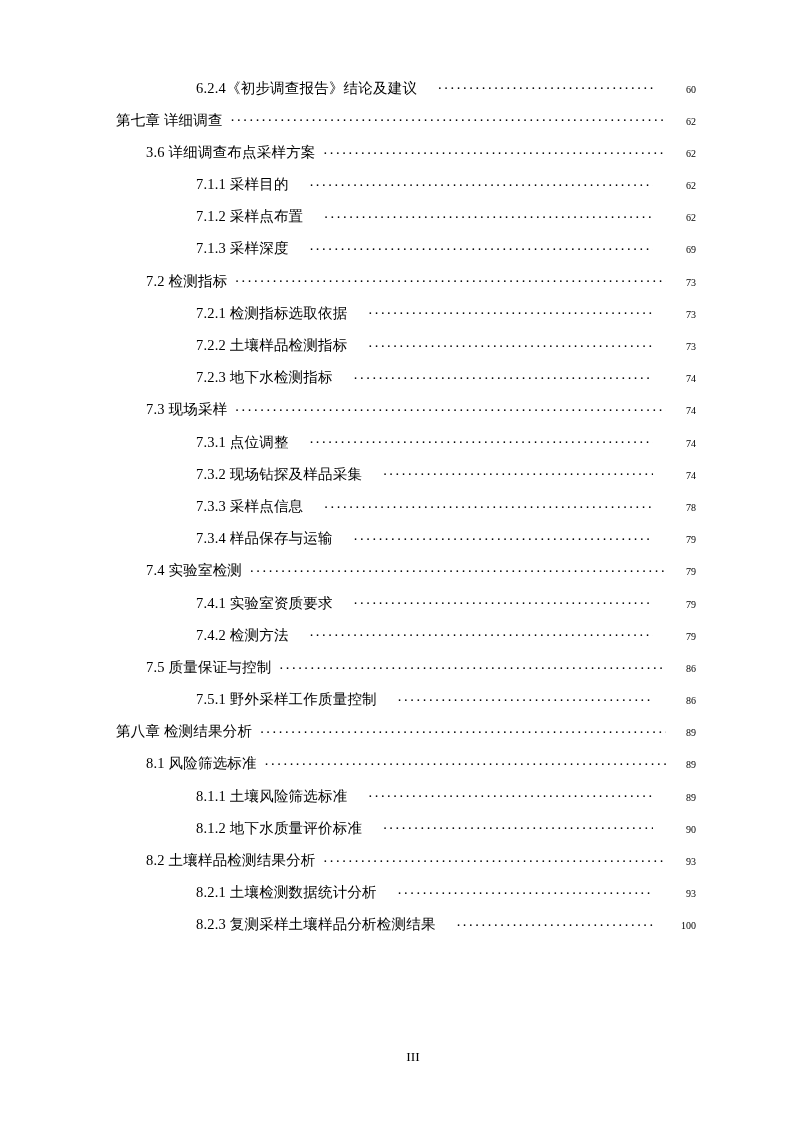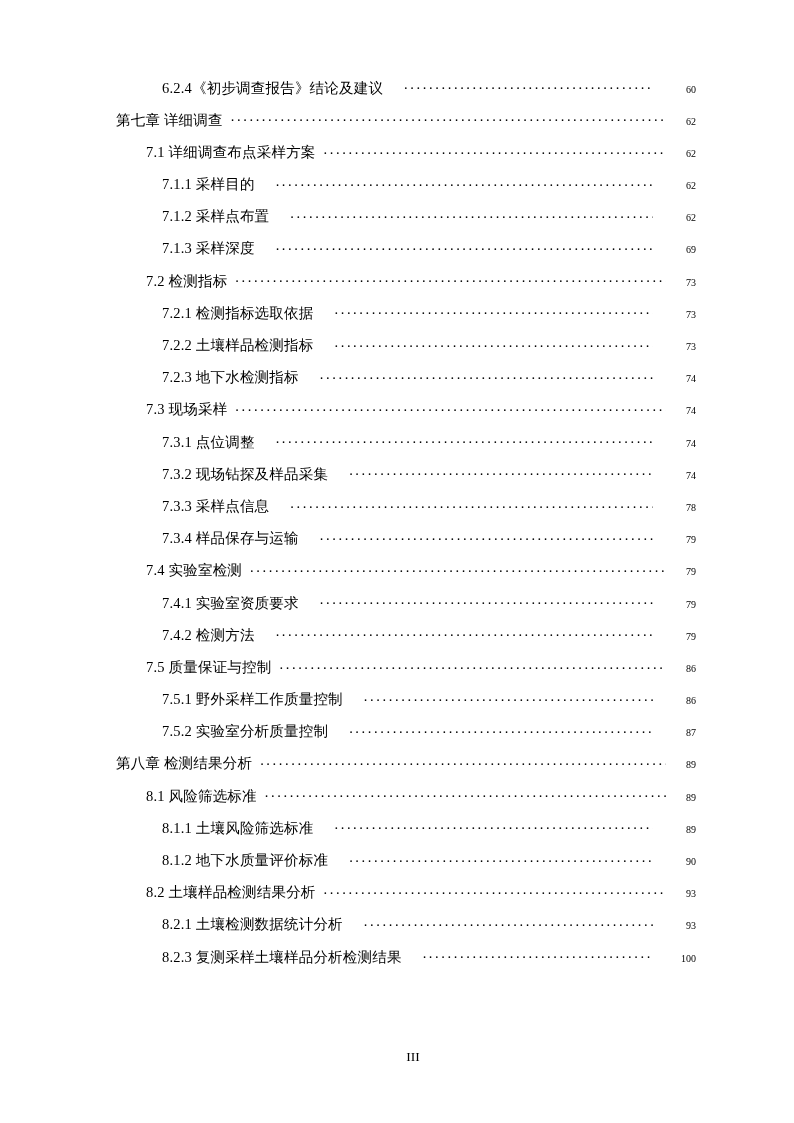--- a/index.html
+++ b/index.html
@@ -58,21 +58,21 @@
   .toc-entry .page-num {
     flex: 0 0 auto;
     padding-left: 6px;
     font-size: 10px;
     text-align: right;
     min-width: 22px;
   }
   
   .lvl-1 { margin-left: 18px; font-family: Liberation Serif, serif; }
   .lvl-2 { margin-left: 48px; }
-  .lvl-3 { margin-left: 64px; gap: 13px; }
+  .lvl-3 { margin-left: 98px; gap: 13px; }
 
   .folio {
     position: absolute;
     bottom: 58px;
     left: 16px;
     width: 794px;
     text-align: center;
     font-size: 13.5px;
     font-family: "Liberation Serif", serif;
   }
@@ -86,21 +86,21 @@
         <span class="title">6.2.4《初步调查报告》结论及建议</span>
         <span class="leader"></span>
         <span class="page-num">60</span>
       </div>
       <div class="toc-entry lvl-1">
         <span class="title">第七章  详细调查</span>
         <span class="leader"></span>
         <span class="page-num">62</span>
       </div>
       <div class="toc-entry lvl-2">
-        <span class="title">7.1 详细调查布点采样方案</span>
+        <span class="title">3.6 详细调查布点采样方案</span>
         <span class="leader"></span>
         <span class="page-num">62</span>
       </div>
       <div class="toc-entry lvl-3">
         <span class="title">7.1.1 采样目的</span>
         <span class="leader"></span>
         <span class="page-num">62</span>
       </div>
       <div class="toc-entry lvl-3">
         <span class="title">7.1.2 采样点布置</span>
@@ -174,25 +174,20 @@
       </div>
       <div class="toc-entry lvl-2">
         <span class="title">7.5 质量保证与控制</span>
         <span class="leader"></span>
         <span class="page-num">86</span>
       </div>
       <div class="toc-entry lvl-3">
         <span class="title">7.5.1 野外采样工作质量控制</span>
         <span class="leader"></span>
         <span class="page-num">86</span>
-      </div>
-      <div class="toc-entry lvl-3">
-        <span class="title">7.5.2 实验室分析质量控制</span>
-        <span class="leader"></span>
-        <span class="page-num">87</span>
       </div>
       <div class="toc-entry lvl-1">
         <span class="title">第八章  检测结果分析</span>
         <span class="leader"></span>
         <span class="page-num">89</span>
       </div>
       <div class="toc-entry lvl-2">
         <span class="title">8.1 风险筛选标准</span>
         <span class="leader"></span>
         <span class="page-num">89</span>

